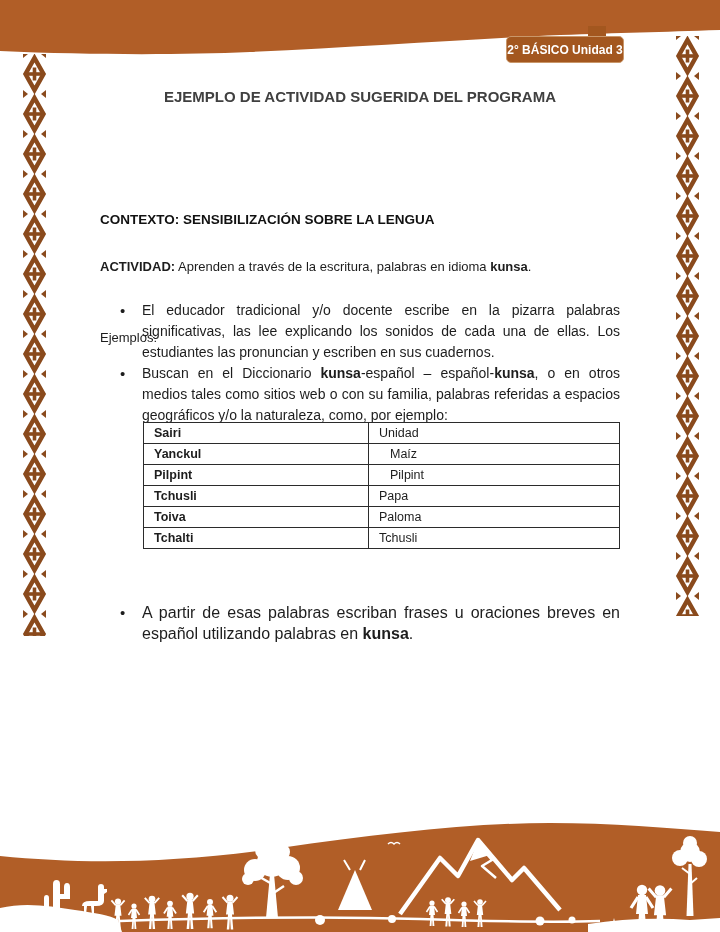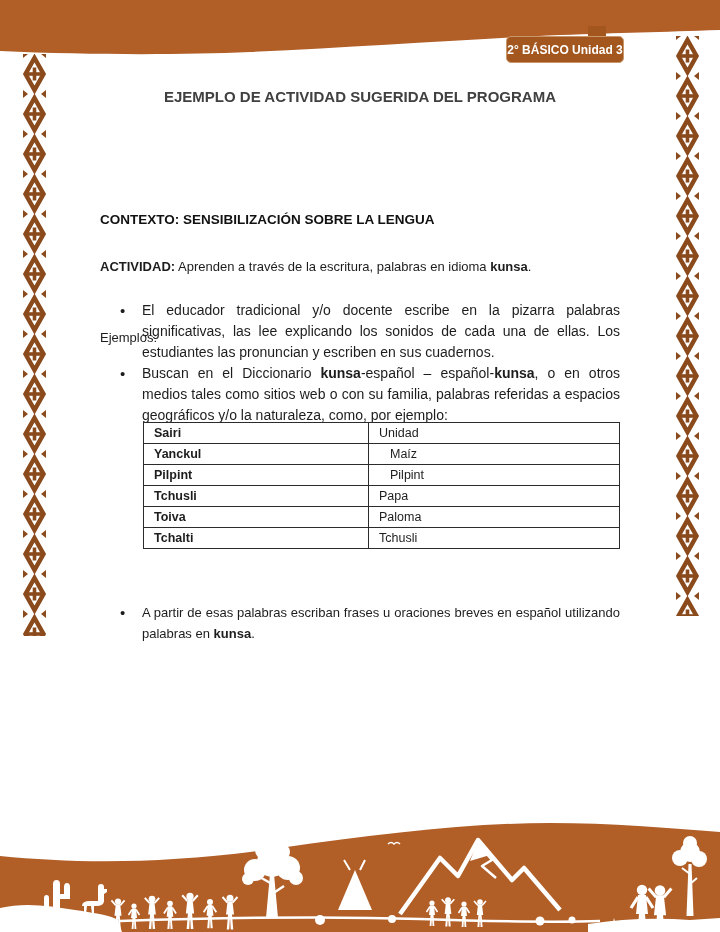--- a/index.html
+++ b/index.html
@@ -59,21 +59,21 @@
     position:absolute;left:143px;top:422px;width:477px;
     border-collapse:collapse;font-size:12.5px;
   }
   .word-table td{
     border:1px solid #2b2b2b;height:21px;padding:1px 10px;vertical-align:middle;
   }
   .word-table td.kunsa{width:225px;font-weight:bold;}
   .word-table td.indented{padding-left:21px;margin-left:40px;}
   .final-bullet{position:absolute;left:100px;top:602px;width:520px;list-style:none;}
   .final-bullet li{
-    position:relative;padding-left:42px;font-size:13px;line-height:21px;text-align:justify;
+    position:relative;padding-left:42px;font-size:16px;line-height:21px;text-align:justify;
   }
   .final-bullet li::before{content:"\2022";position:absolute;left:20px;top:0;font-size:15px;}
   .bottom-art{position:absolute;left:0;bottom:0;width:720px;height:114px;}
 </style>
 </head>
 <body>
 
 <div class="page">
 
   <svg class="top-band" width="720" height="62" viewBox="0 0 720 62">

